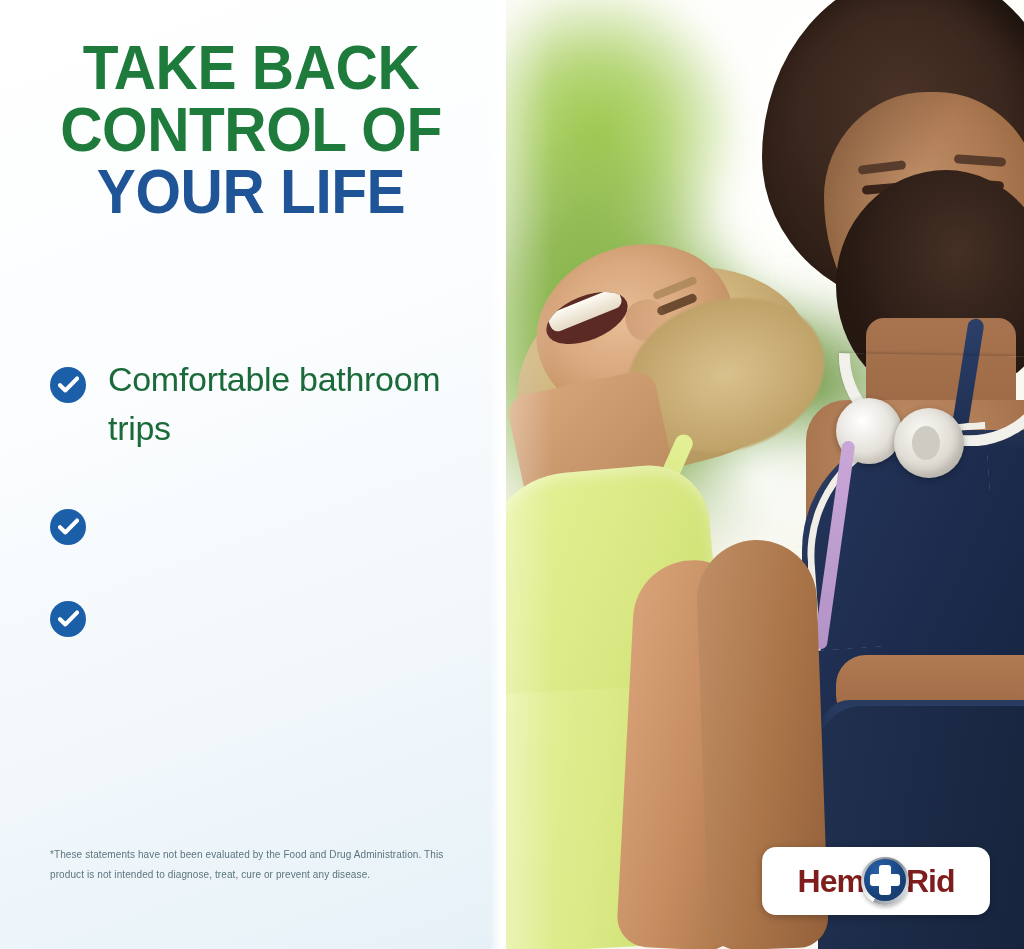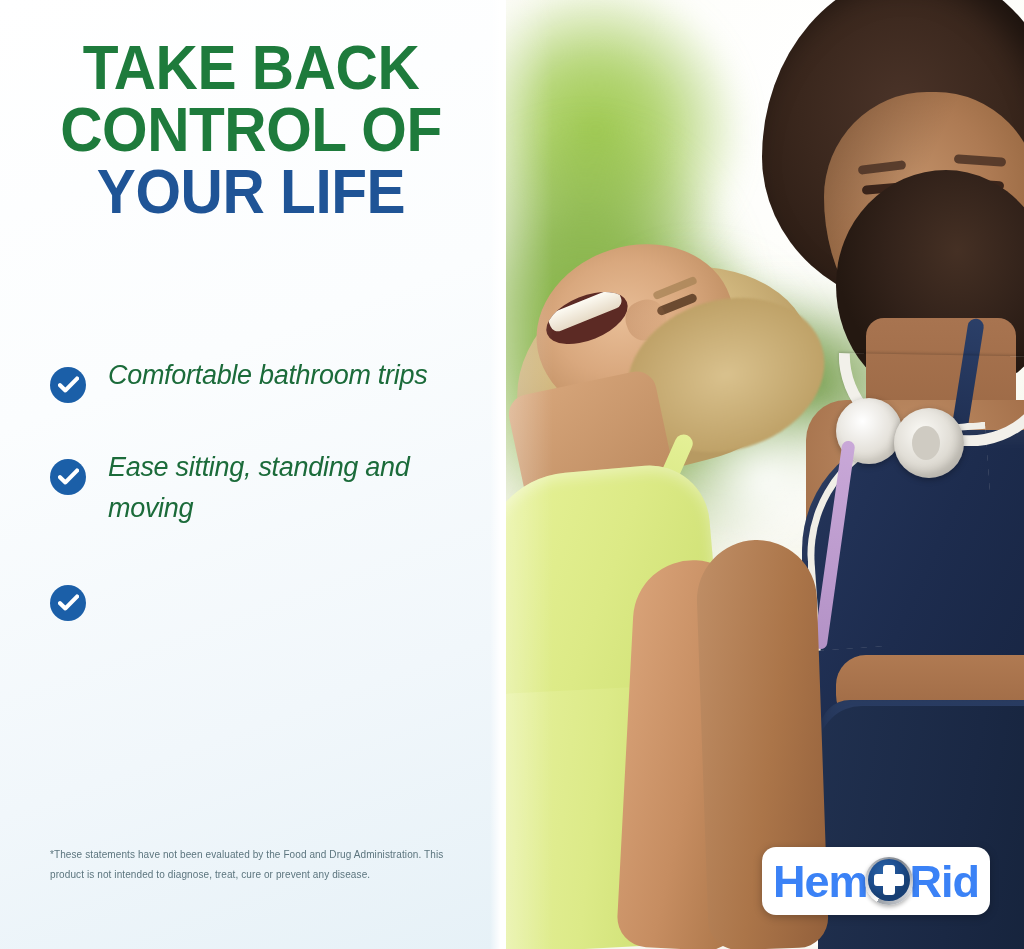--- a/index.html
+++ b/index.html
@@ -32,23 +32,22 @@
   .hl-blue{color:#1f5496;}
 
   .bullets{position:absolute;left:50px;top:355px;width:440px;}
   .bullet{display:flex;align-items:flex-start;margin-bottom:44px;}
   .chk{
     flex:0 0 36px;width:36px;height:36px;border-radius:50%;
     background:#1b5fa8;margin-top:12px;margin-right:22px;position:relative;
   }
   .chk svg{position:absolute;left:8px;top:9px;}
   .btext{
-    color:#1b6b3a;font-size:27px;line-height:41px;font-weight:400;
+    color:#1b6b3a;font-size:34px;line-height:49px;font-weight:400;
     letter-spacing:-0.3px;
-    font-style:italic;
   }
 
   .disclaimer{
     position:absolute;left:50px;top:845px;width:430px;
     color:#5c757e;font-size:10px;line-height:19.5px;letter-spacing:.1px;
   }
 
   
   .photo{position:relative;width:518px;height:949px;flex:0 0 518px;overflow:hidden;background:#f3f2ec;}
 
@@ -187,21 +186,21 @@
   .photoshade{position:absolute;inset:0;pointer-events:none;
      background:linear-gradient(90deg,rgba(255,255,255,.30) 0%,rgba(255,255,255,0) 9%);}
 
   
   .logo{
     position:absolute;right:34px;bottom:34px;
     width:228px;height:68px;border-radius:14px;
     background:#ffffff;box-shadow:0 2px 8px rgba(0,0,0,.25);
     display:flex;align-items:center;justify-content:center;
   }
-  .logo-txt{font-size:45px;font-weight:700;color:#3b82f6;letter-spacing:-1px;line-height:1;}
+  .logo-txt{font-size:32px;font-weight:700;color:#7f1d1d;letter-spacing:-1px;line-height:1;}
   .logo-badge{position:relative;width:48px;height:48px;margin:0 -3px;}
   .ring{position:absolute;inset:0;border-radius:50%;
      background:conic-gradient(from 210deg,#ffffff,#b9bcc1 25%,#7e848c 50%,#d8dade 72%,#9aa0a7 100%);
      box-shadow:0 2px 4px rgba(0,0,0,.3);}
   .disc{position:absolute;left:3px;top:2px;width:42px;height:42px;border-radius:50%;
      background:radial-gradient(60% 60% at 38% 30%,#2a63a8 0%,#1d4e8f 60%,#173f74 100%);}
   .cross-v{position:absolute;left:18px;top:8px;width:12px;height:30px;border-radius:3px;background:#fff;}
   .cross-h{position:absolute;left:9px;top:17px;width:30px;height:12px;border-radius:3px;background:#fff;}
 </style>
 </head>
@@ -227,21 +226,20 @@
         </span>
         <span class="btext">Comfortable bathroom trips</span>
       </div>
 
       <div class="bullet">
         <span class="chk">
           <svg width="21" height="18" viewBox="0 0 21 18">
               <path d="M2 9.2 L7.4 14.4 L19 2.6" stroke="#ffffff" stroke-width="4.2" fill="none" stroke-linecap="round" stroke-linejoin="round"></path>
             </svg>
         </span>
-        <span class="btext">Ease sitting, standing and moving</span>
       </div>
 
       <div class="bullet">
         <span class="chk">
           <svg width="21" height="18" viewBox="0 0 21 18">
               <path d="M2 9.2 L7.4 14.4 L19 2.6" stroke="#ffffff" stroke-width="4.2" fill="none" stroke-linecap="round" stroke-linejoin="round"></path>
             </svg>
         </span>
       </div>
 

